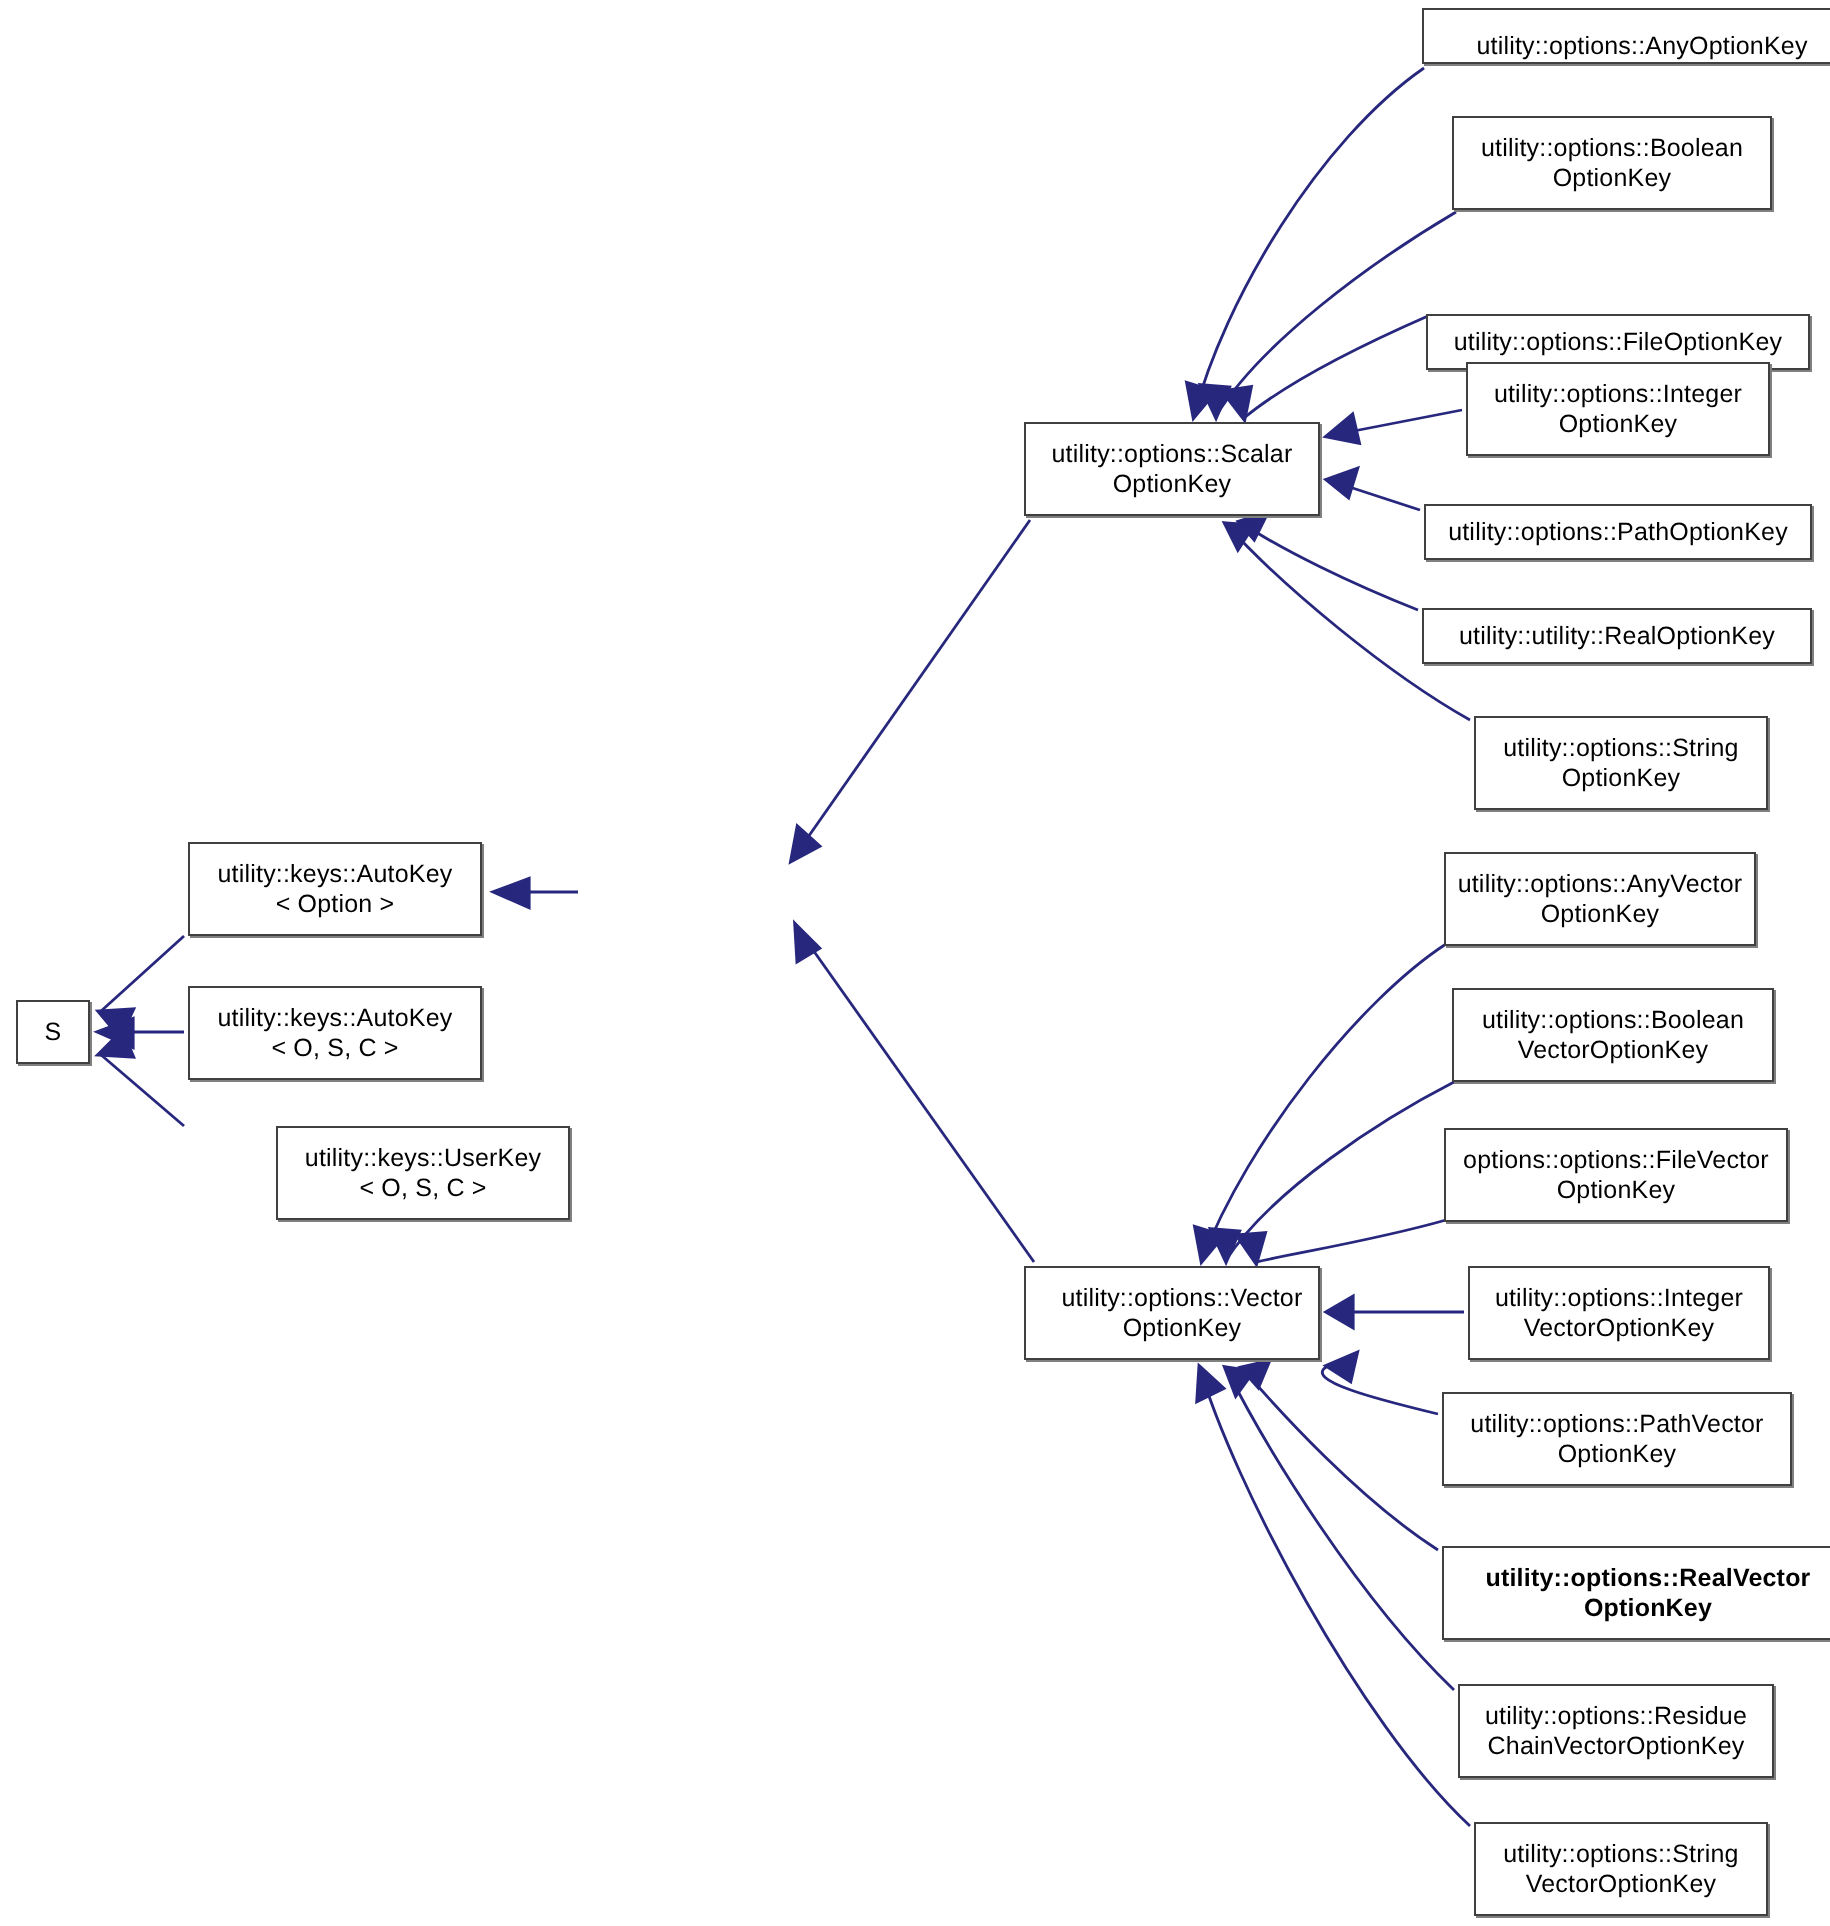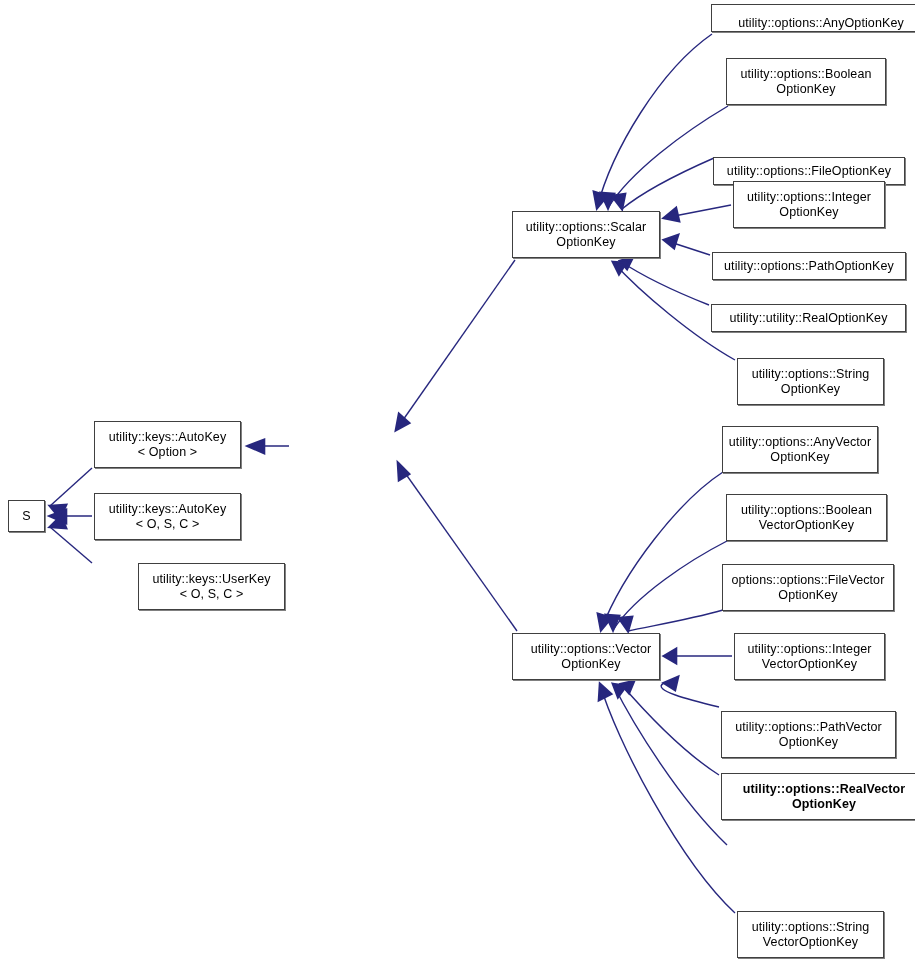--- a/index.html
+++ b/index.html
@@ -192,25 +192,29 @@
 VectorOptionKey</span>
     </div>
     <div class="node" style="left: 722px; top: 564px; width: 172px; height: 47px;">
       <span class="label">options::options::FileVector
 OptionKey</span>
     </div>
     <div class="node" style="left: 734px; top: 633px; width: 151px; height: 47px;">
       <span class="label">utility::options::Integer
 VectorOptionKey</span>
     </div>
-    <div class="node" style="left: 721px; top: 711px; width: 175px; height: 47px;">
+    <div class="node" style="left: 721px; top: 696px; width: 175px; height: 47px;">
       <span class="label">utility::options::PathVector
 OptionKey</span>
     </div>
     <div class="node" style="left: 721px; top: 773px; width: 206px; height: 47px; font-weight: bold;">
       <span class="label">utility::options::RealVector
 OptionKey</span>
+    </div>
+    <div class="node" style="left: 729px; top: 842px; width: 158px; height: 47px;">
+      <span class="label">utility::options::Residue
+ChainVectorOptionKey</span>
     </div>
     <div class="node" style="left: 737px; top: 911px; width: 147px; height: 47px;">
       <span class="label">utility::options::String
 VectorOptionKey</span>
     </div>
   </div>
 
 </body></html>

